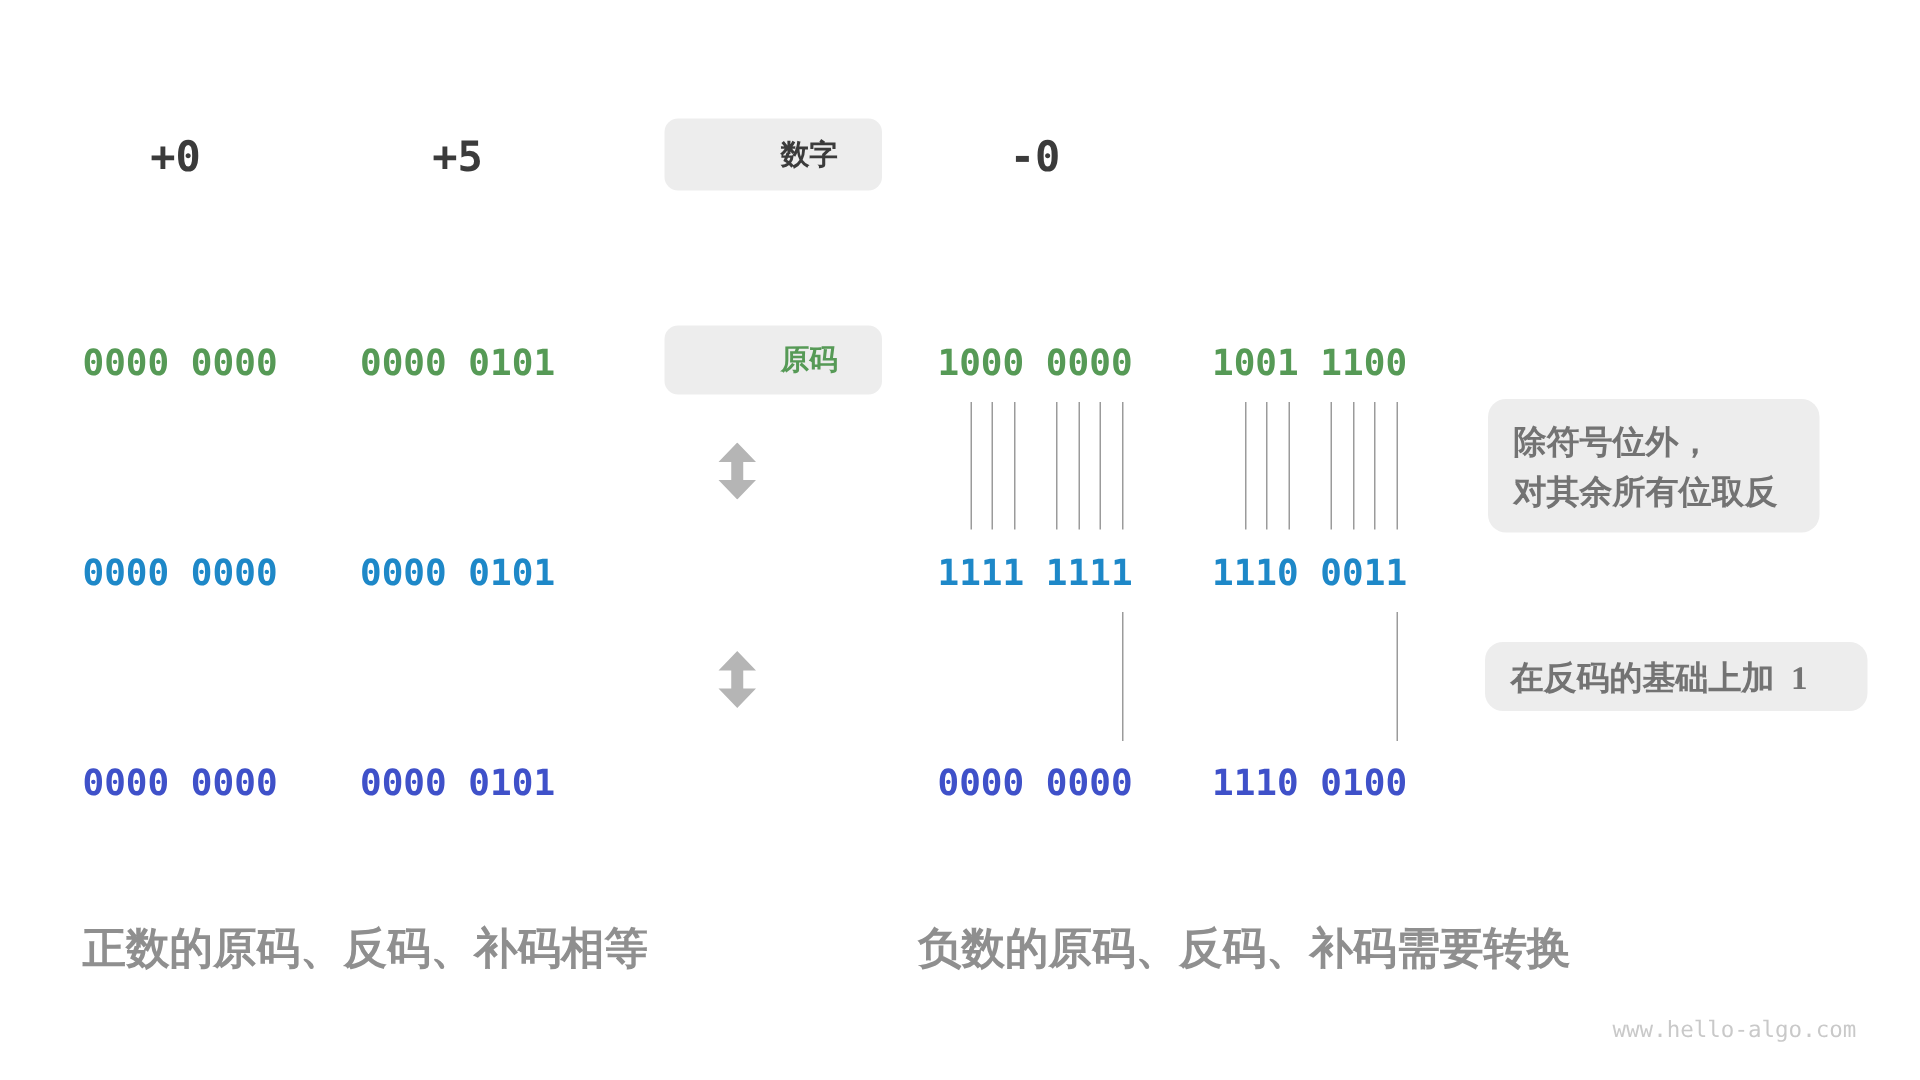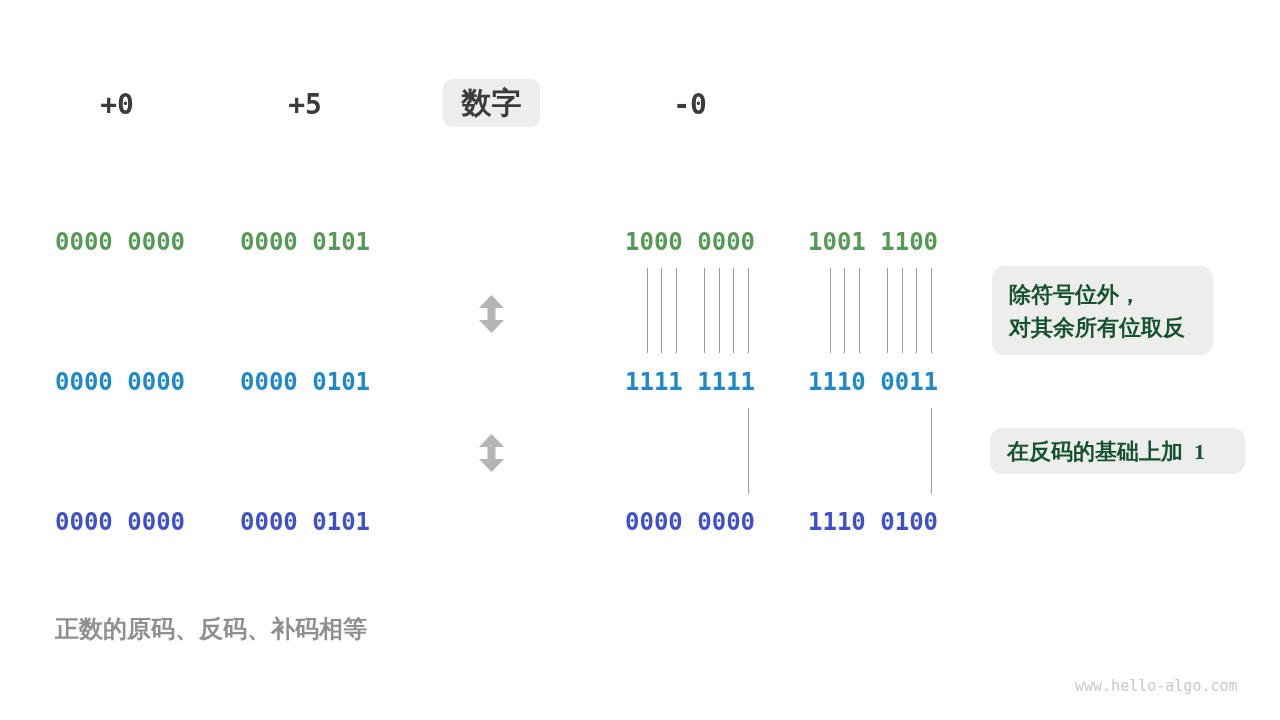--- a/index.html
+++ b/index.html
@@ -16,50 +16,51 @@
     font:700 24px "DejaVu Sans Mono","Liberation Mono",monospace;
   }
   .green  { color:#569a56; }
   .blue   { color:#1e88c8; }
   .indigo { color:#3f51c9; }
   .dark   { color:#3b3b3b; }
   .pill {
     position:absolute; left:443px; width:97px; height:46px;
     background:#ededed; border-radius:9px;
     display:flex; align-items:center; justify-content:center;
-    font-weight:700; font-size:30px;
+    font-weight:700; font-size:19px;padding-left:48px;
   }
   .vline { position:absolute; width:1px; background:#9b9b9b; }
   .arrow { position:absolute; }
   .note {
     position:absolute; background:#ededed; border-radius:12px;
-    color:#14532d; font-weight:700; font-size:22px; line-height:33px;
+    color:#737373; font-weight:700; font-size:22px; line-height:33px;
     display:flex; flex-direction:column; justify-content:center;
     padding:0 17px; box-sizing:border-box; white-space:pre;
   }
-  .caption { position:absolute; font-weight:700; font-size:24px; color:#8f8f8f; white-space:nowrap; }
+  .caption { position:absolute; font-weight:700; font-size:29px; color:#8f8f8f; white-space:nowrap; }
   .watermark {
     position:absolute; left:1075px; top:677px;
     font:400 15px "DejaVu Sans Mono","Liberation Mono",monospace; color:#c9c9c9;
   }
 </style>
 </head>
 <body>
 
 <div class="canvas">
 
   <div class="num" style="left:57px;  top:88px;">+0</div>
   <div class="num" style="left:245px; top:88px;">+5</div>
   <div class="num" style="left:630px; top:88px;">-0</div>
   <div class="pill dark" style="top:79px; height:48px;">数字</div>
 
   <div class="cell green" style="left:55px;  top:228px;">0000 0000</div>
   <div class="cell green" style="left:240px; top:228px;">0000 0101</div>
   <div class="cell green" style="left:625px; top:228px;">1000 0000</div>
   <div class="cell green" style="left:808px; top:228px;">1001 1100</div>
+  <div class="pill green" style="top:217px;">原码</div>
 
   <div class="vline" style="left:647px;top:268px;height:85px;"></div>
   <div class="vline" style="left:661px;top:268px;height:85px;"></div>
   <div class="vline" style="left:676px;top:268px;height:85px;"></div>
   <div class="vline" style="left:704px;top:268px;height:85px;"></div>
   <div class="vline" style="left:719px;top:268px;height:85px;"></div>
   <div class="vline" style="left:733px;top:268px;height:85px;"></div>
   <div class="vline" style="left:748px;top:268px;height:85px;"></div>
   <div class="vline" style="left:830px;top:268px;height:85px;"></div>
   <div class="vline" style="left:844px;top:268px;height:85px;"></div>
@@ -92,16 +93,17 @@
 
   <div class="note" style="left:992px;top:266px;width:221px;height:89px;">
     <span>除符号位外，</span>
     <span>对其余所有位取反</span>
   </div>
   <div class="note" style="left:990px;top:428px;width:255px;height:46px;font-family:Liberation Serif, serif;">
     <span>在反码的基础上加  1</span>
   </div>
 
   <div class="caption" style="left:55px;top:613px;">正数的原码、反码、补码相等</div>
+  <div class="caption" style="left:612px;top:613px;">负数的原码、反码、补码需要转换</div>
 
   <div class="watermark">www.hello-algo.com</div>
 
 </div>
 
 </body></html>

